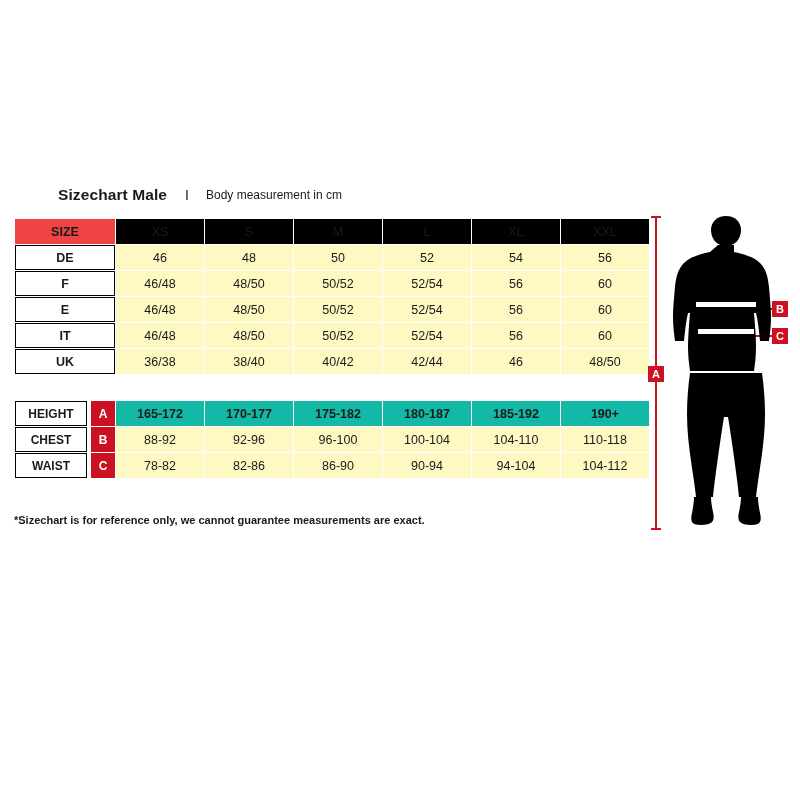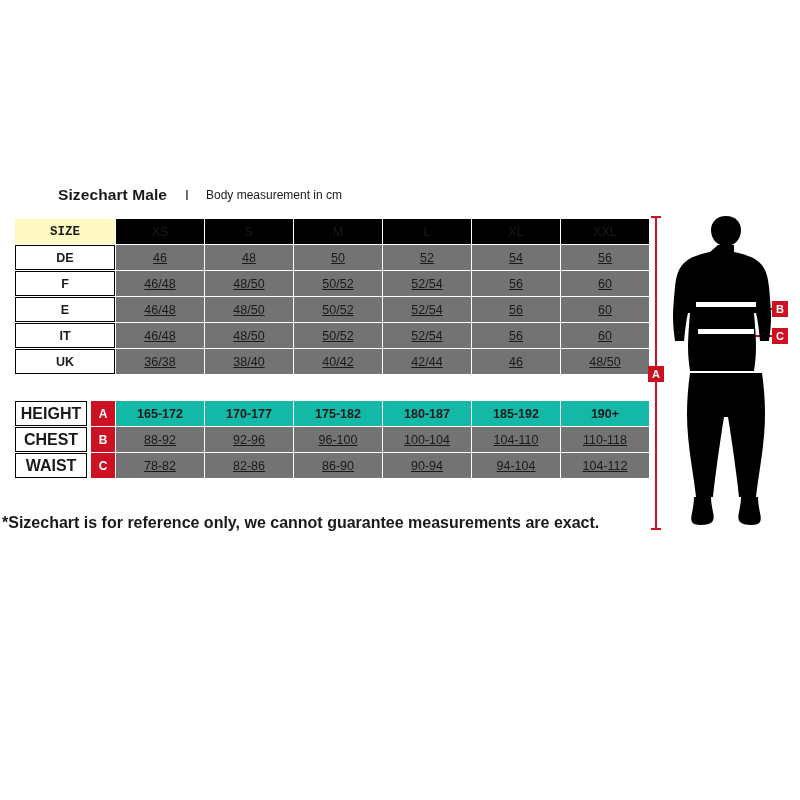--- a/index.html
+++ b/index.html
@@ -69,45 +69,43 @@
     vertical-align: middle;
     font-size: 12.5px;
     color: #1a1a1a;
     padding: 0;
   }
   .col-label { width: 100px; }
   .col-size { width: 88px; }
 
   
   .hdr {
-    background: #fef9c3;
+    background: #ef4444;
     color: #ffffff;
     font-weight: bold;
     font-size: 12.5px;
-    font-family: Liberation Mono, monospace;
   }
   .hdr-size {
     background: #000000;
     color: #ffffff;
     font-weight: normal;
   }
 
   
   .rowlabel {
     background: #ffffff;
     color: #cc1122;
     font-weight: bold;
     border: 1px solid #000000;
     box-sizing: border-box;
     font-size: 12.5px;
   }
   .cell {
-    background: #737373;
-    font-size: 12.5px;
-    text-decoration: underline;
+    background: #fef9c3;
+    font-size: 12.5px;
   }
 
   
   .spacer td {
     height: 10px;
     background: #ffffff;
     border: none;
   }
   .mcell {
     background: #14b8a6;
@@ -124,43 +122,43 @@
     height: 25px;
   }
   .label-flex .lf-name {
     flex: 1 1 auto;
     border: 1px solid #000000;
     box-sizing: border-box;
     display: flex;
     align-items: center;
     justify-content: center;
     font-weight: bold;
-    font-size: 16px;
+    font-size: 12px;
     background: #ffffff;
     color: #1a1a1a;
     text-align: right;
   }
   .label-flex .lf-letter {
     width: 24px;
     background: #cc1122;
     color: #ffffff;
     display: flex;
     align-items: center;
     justify-content: center;
     font-weight: bold;
     font-size: 12px;
     margin-left: 4px;
   }
 
   
   .footnote {
     position: absolute;
-    left: 2px;
+    left: 14px;
     top: 514px;
-    font-size: 16px;
+    font-size: 11px;
     font-weight: bold;
     color: #1a1a1a;
   }
 
   
   .figure-panel {
     position: absolute;
     left: 650px;
     top: 214px;
     width: 140px;

